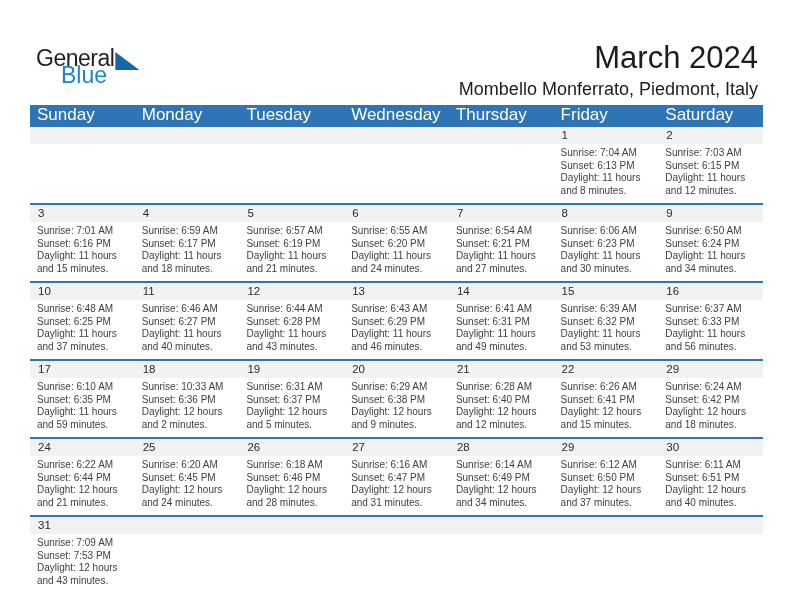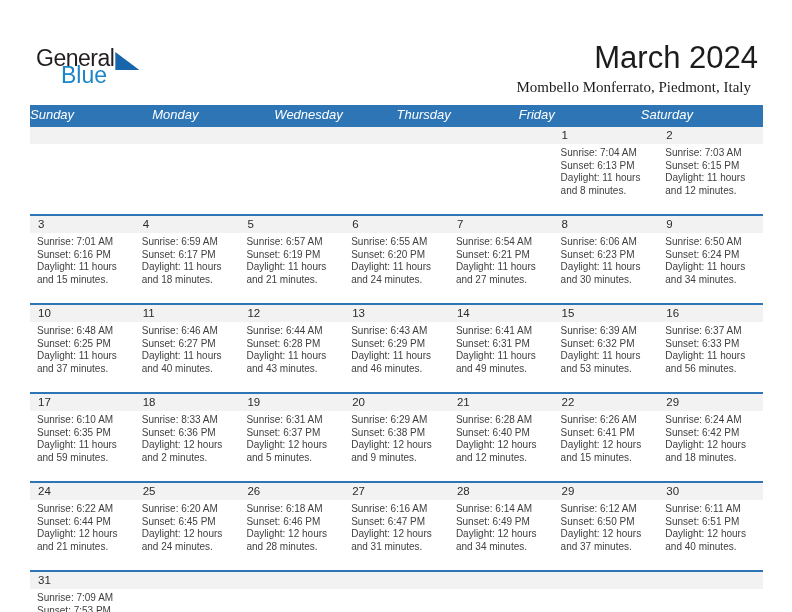--- a/index.html
+++ b/index.html
@@ -22,32 +22,32 @@
   
   .logo{position:absolute;left:36px;top:47px;}
   .logo-row{display:flex;align-items:flex-end;}
   .logo-general{font-size:23px;line-height:1;color:#221e1f;letter-spacing:-0.5px;}
   .logo-triangle{width:24px;height:18px;margin-left:1px;background:var(--triangle);
     clip-path:polygon(0 0, 0 100%, 100% 100%);}
   .logo-blue{font-size:23px;line-height:1;color:var(--logo-blue);margin-left:25px;margin-top:-6px;}
 
   
   .title{position:absolute;top:40px;right:34px;font-size:31px;color:var(--title);}
-  .subtitle{position:absolute;top:79px;right:41px;font-size:15px;color:var(--title);font-family:Liberation Serif, serif;}
+  .subtitle{position:absolute;top:79px;right:34px;font-size:18px;color:var(--title);}
 
   
   .calendar{position:absolute;left:30px;top:105px;width:733px;}
   .weekday-row{display:flex;background:var(--accent);height:20px;}
-  .weekday-cell{flex:1;min-width:0;color:#fff;font-size:13px;line-height:20px;
-    padding-left:0;overflow:hidden;white-space:nowrap;font-style:italic;}
+  .weekday-cell{flex:1;min-width:0;color:#fff;font-size:17px;line-height:20px;
+    padding-left:7px;overflow:hidden;white-space:nowrap;}
   .week-row{display:flex;border-top:2px solid var(--accent);min-height:71px;}
   .day-cell{flex:1;min-width:0;display:flex;flex-direction:column;}
   .day-num{background:var(--band);height:17px;line-height:17px;font-size:11.5px;
     padding-left:8px;color:#2b2b2b;}
-  .day-details{padding:3px 2px 17px 7px;font-size:10px;line-height:12.5px;color:var(--text);
+  .day-details{padding:3px 2px 6px 7px;font-size:10px;line-height:12.5px;color:var(--text);
     white-space:nowrap;overflow:hidden;}
 </style>
 </head>
 <body>
 
 <div class="page">
 
   <div class="logo">
     <div class="logo-row">
       <span class="logo-general">General</span>
@@ -56,20 +56,21 @@
     <div class="logo-blue">Blue</div>
   </div>
 
   <div class="title">March 2024</div>
   <div class="subtitle">Mombello Monferrato, Piedmont, Italy</div>
 
   <div class="calendar">
     <div class="weekday-row" id="weekday-row">
         <div class="weekday-cell">Sunday</div>
         <div class="weekday-cell">Monday</div>
+        <div class="weekday-cell">Tuesday</div>
         <div class="weekday-cell">Wednesday</div>
         <div class="weekday-cell">Thursday</div>
         <div class="weekday-cell">Friday</div>
         <div class="weekday-cell">Saturday</div>
       </div>
     <div id="weeks">
         <div class="week-row">
           <div class="day-cell">
             <div class="day-num"></div>
           </div>
@@ -240,21 +241,21 @@
             <div class="day-details">
               <div>Sunrise: 6:10 AM</div>
               <div>Sunset: 6:35 PM</div>
               <div>Daylight: 11 hours</div>
               <div>and 59 minutes.</div>
             </div>
           </div>
           <div class="day-cell">
             <div class="day-num">18</div>
             <div class="day-details">
-              <div>Sunrise: 8:33 AM</div>
+              <div>Sunrise: 10:33 AM</div>
               <div>Sunset: 6:36 PM</div>
               <div>Daylight: 12 hours</div>
               <div>and 2 minutes.</div>
             </div>
           </div>
           <div class="day-cell">
             <div class="day-num">19</div>
             <div class="day-details">
               <div>Sunrise: 6:31 AM</div>
               <div>Sunset: 6:37 PM</div>

